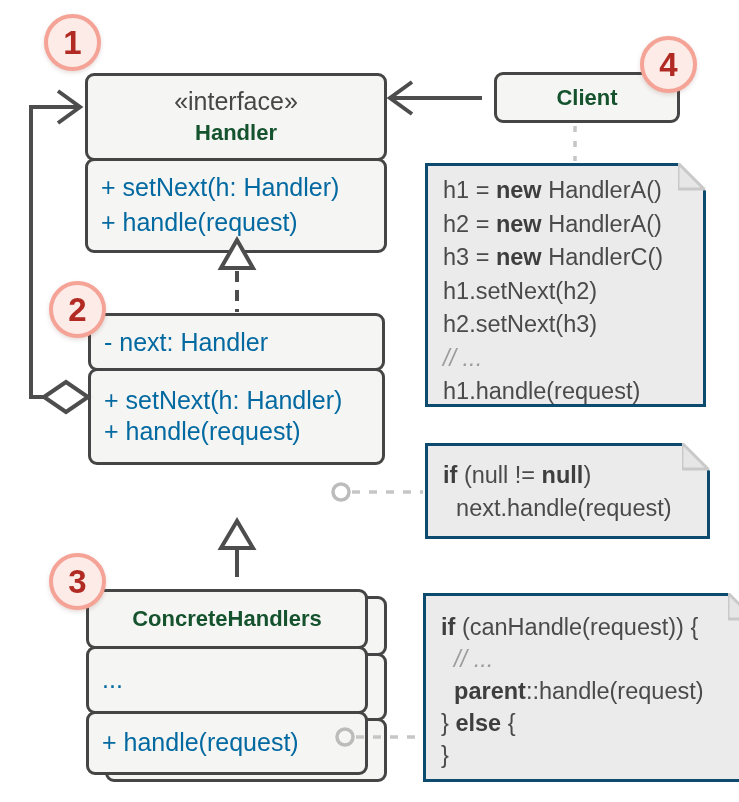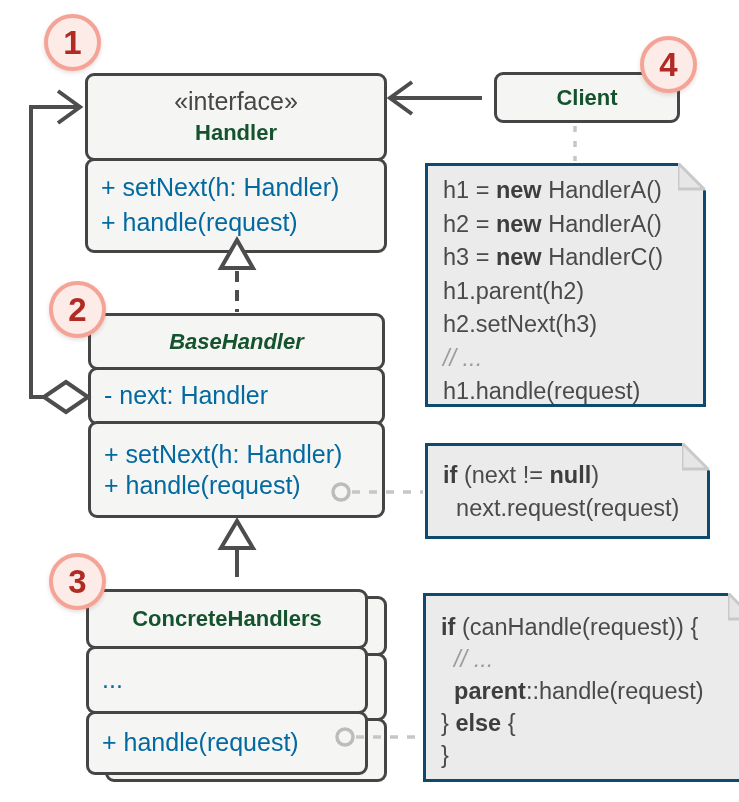--- a/index.html
+++ b/index.html
@@ -98,23 +98,20 @@
       <div class="stereotype">«interface»</div>
       <div class="cls-name">Handler</div>
     </div>
     <div class="compartment" style="height:95.5px;">
       <div class="member">+ setNext(h: Handler)</div>
       <div class="member">+ handle(request)</div>
     </div>
   </div>
 
   <div class="uml-box" style="left:88px;top:313px;width:297px;">
-    <div class="compartment c-center" style="height:57px;">
-      <div class="cls-name italic">BaseHandler</div>
-    </div>
     <div class="compartment" style="height:58px;">
       <div class="member">- next: Handler</div>
     </div>
     <div class="compartment" style="height:97px;">
       <div class="member tight">+ setNext(h: Handler)</div>
       <div class="member tight">+ handle(request)</div>
     </div>
   </div>
 
   <div class="uml-box back-stack" style="left:105px;top:596px;width:282px;">
@@ -143,35 +140,35 @@
 
   <div class="note n1" style="left:425px;top:163px;width:281px;height:244px;padding:8px 15px;">
     <svg class="fold" width="28" height="28" viewBox="0 0 28 28">
       <path d="M0,0 H28 V28 Z" fill="#ffffff"></path>
       <path d="M0,0 L26,26 L0,26 Z" fill="#e6e6e6" stroke="#c9c9c9" stroke-width="3" stroke-linejoin="round"></path>
     </svg>
     <div class="note-body">
         <div class="note-line"><span>h1 = </span><span class="seg-bold">new</span><span> HandlerA()</span></div>
         <div class="note-line"><span>h2 = </span><span class="seg-bold">new</span><span> HandlerA()</span></div>
         <div class="note-line"><span>h3 = </span><span class="seg-bold">new</span><span> HandlerC()</span></div>
-        <div class="note-line"><span>h1.parent(h2)</span></div>
+        <div class="note-line"><span>h1.setNext(h2)</span></div>
         <div class="note-line"><span>h2.setNext(h3)</span></div>
         <div class="note-line"><span class="seg-comment">// ...</span></div>
         <div class="note-line"><span>h1.handle(request)</span></div>
       </div>
   </div>
 
   <div class="note n2" style="left:425px;top:443px;width:285px;height:96px;padding:13px 15px;">
     <svg class="fold" width="28" height="28" viewBox="0 0 28 28">
       <path d="M0,0 H28 V28 Z" fill="#ffffff"></path>
       <path d="M0,0 L26,26 L0,26 Z" fill="#e6e6e6" stroke="#c9c9c9" stroke-width="3" stroke-linejoin="round"></path>
     </svg>
     <div class="note-body">
-        <div class="note-line"><span class="seg-bold">if</span><span> (next != </span><span class="seg-bold">null</span><span>)</span></div>
-        <div class="note-line"><span>  next.request(request)</span></div>
+        <div class="note-line"><span class="seg-bold">if</span><span> (null != </span><span class="seg-bold">null</span><span>)</span></div>
+        <div class="note-line"><span>  next.handle(request)</span></div>
       </div>
   </div>
 
   <div class="note n3" style="left:423px;top:593px;width:333px;height:189px;padding:15px 15px;">
     <svg class="fold" width="28" height="28" viewBox="0 0 28 28">
       <path d="M0,0 H28 V28 Z" fill="#ffffff"></path>
       <path d="M0,0 L26,26 L0,26 Z" fill="#e6e6e6" stroke="#c9c9c9" stroke-width="3" stroke-linejoin="round"></path>
     </svg>
     <div class="note-body">
         <div class="note-line"><span class="seg-bold">if</span><span> (canHandle(request)) {</span></div>

